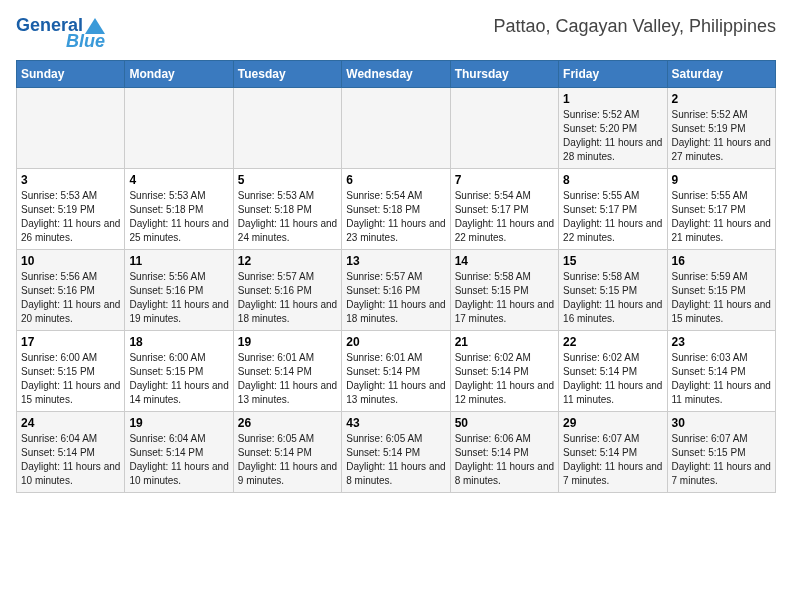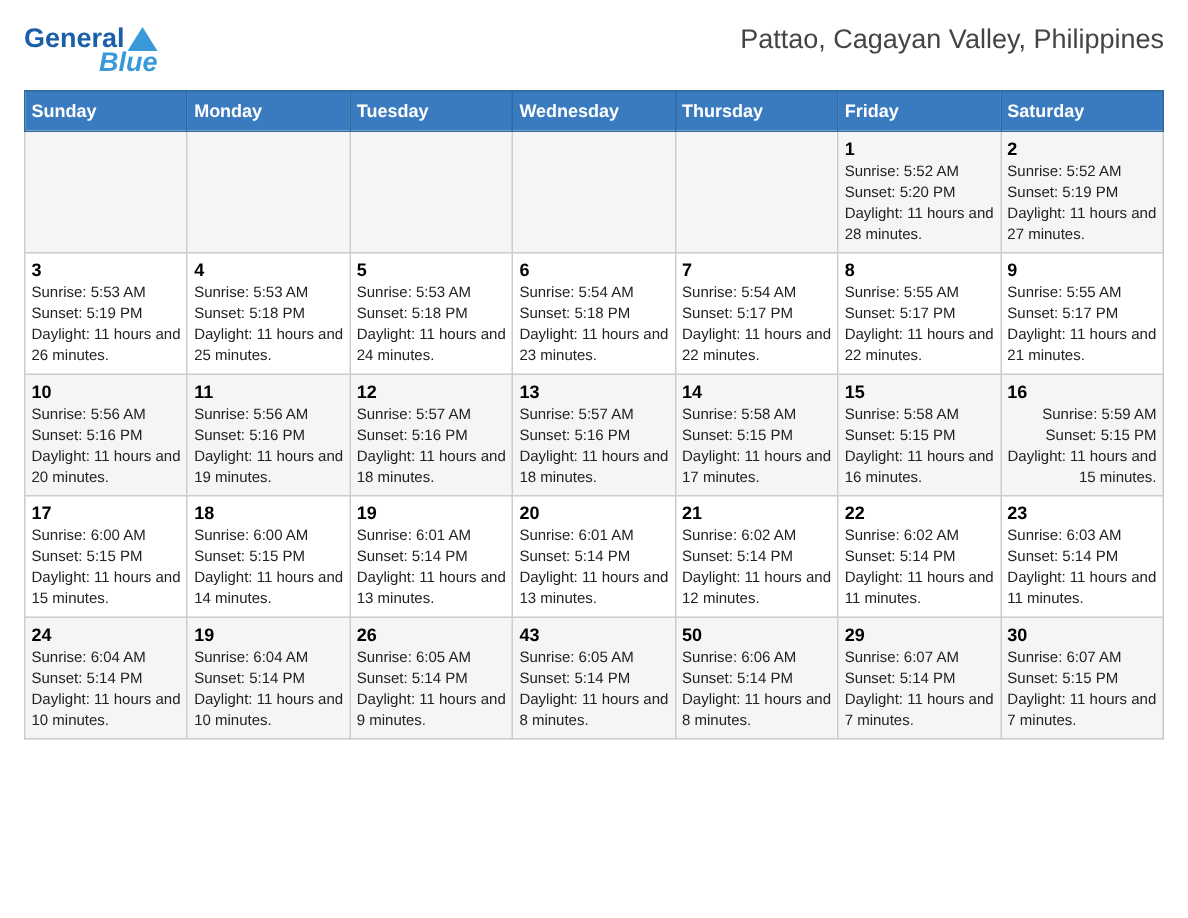--- a/index.html
+++ b/index.html
@@ -216,21 +216,21 @@
 Daylight: 11 hours and 17 minutes.</div>
         </td>
         <td>
           <span class="day-num">15</span>
           <div class="day-info" style="white-space: pre-line;">Sunrise: 5:58 AM
 Sunset: 5:15 PM
 Daylight: 11 hours and 16 minutes.</div>
         </td>
         <td>
           <span class="day-num">16</span>
-          <div class="day-info" style="white-space: pre-line; text-align: right;">Sunrise: 5:59 AM
+          <div class="day-info" style="white-space: pre-line;">Sunrise: 5:59 AM
 Sunset: 5:15 PM
 Daylight: 11 hours and 15 minutes.</div>
         </td>
       </tr>
       <tr>
         <td>
           <span class="day-num">17</span>
           <div class="day-info" style="white-space: pre-line;">Sunrise: 6:00 AM
 Sunset: 5:15 PM
 Daylight: 11 hours and 15 minutes.</div>

